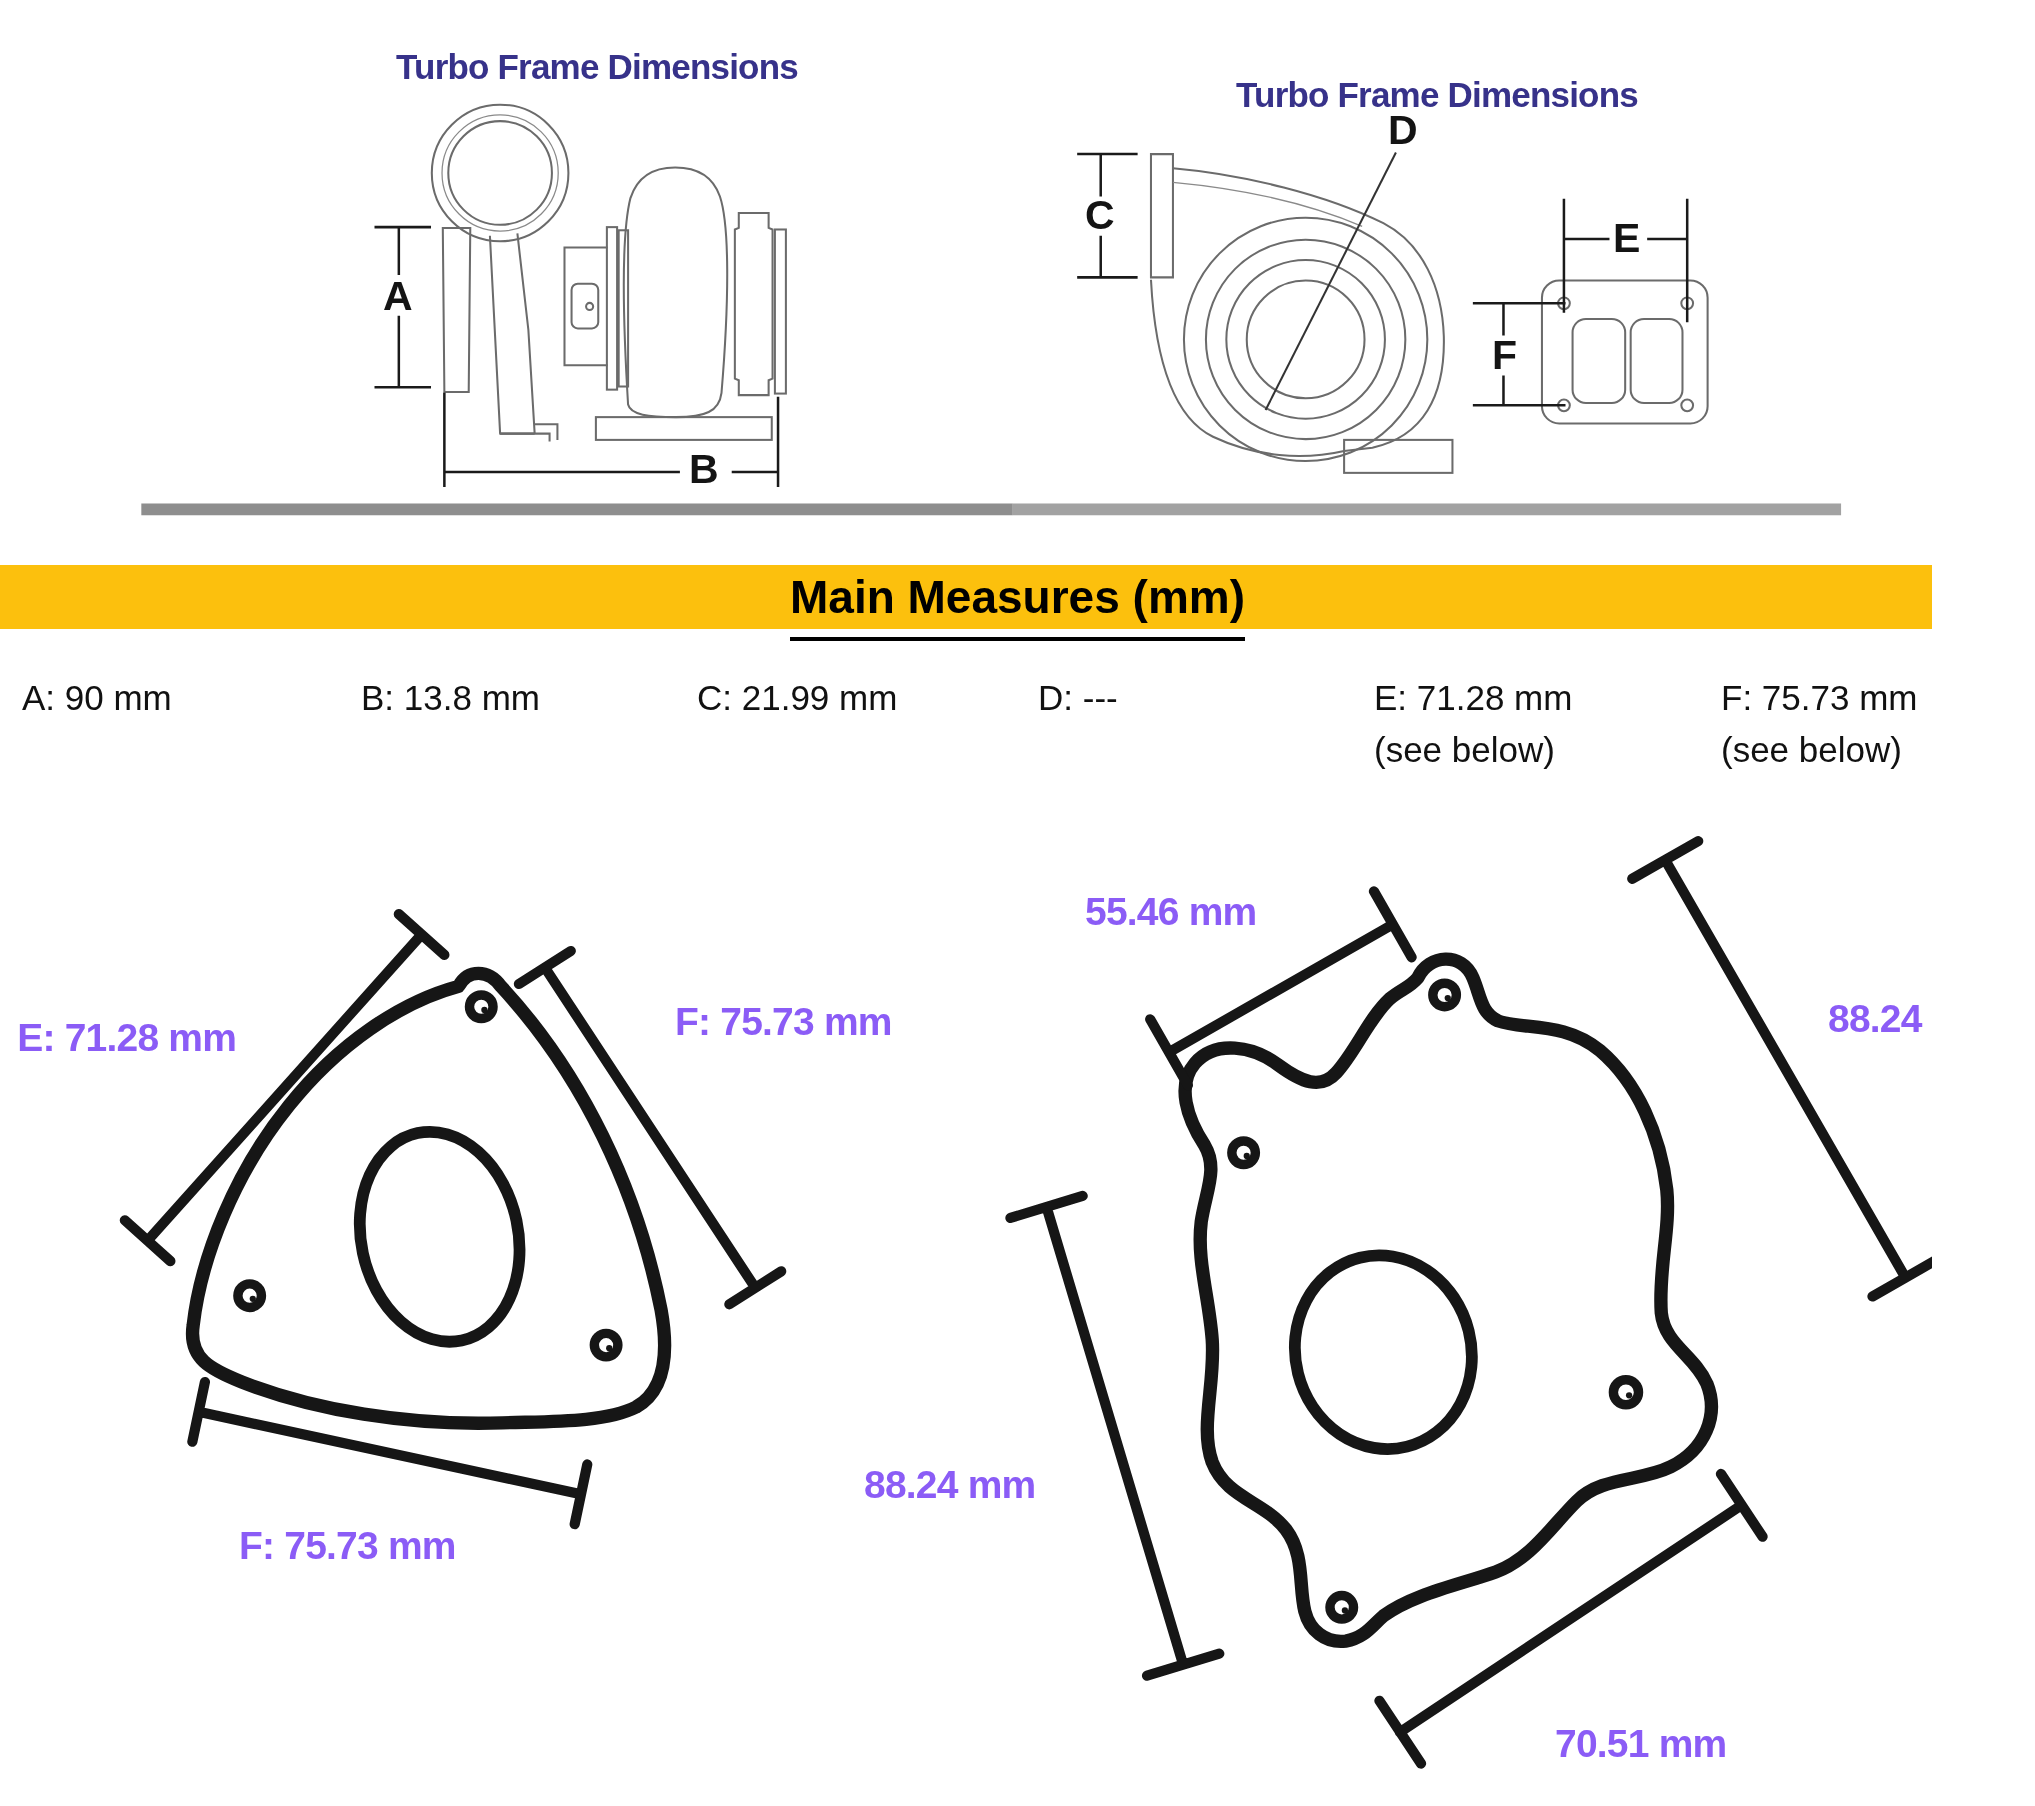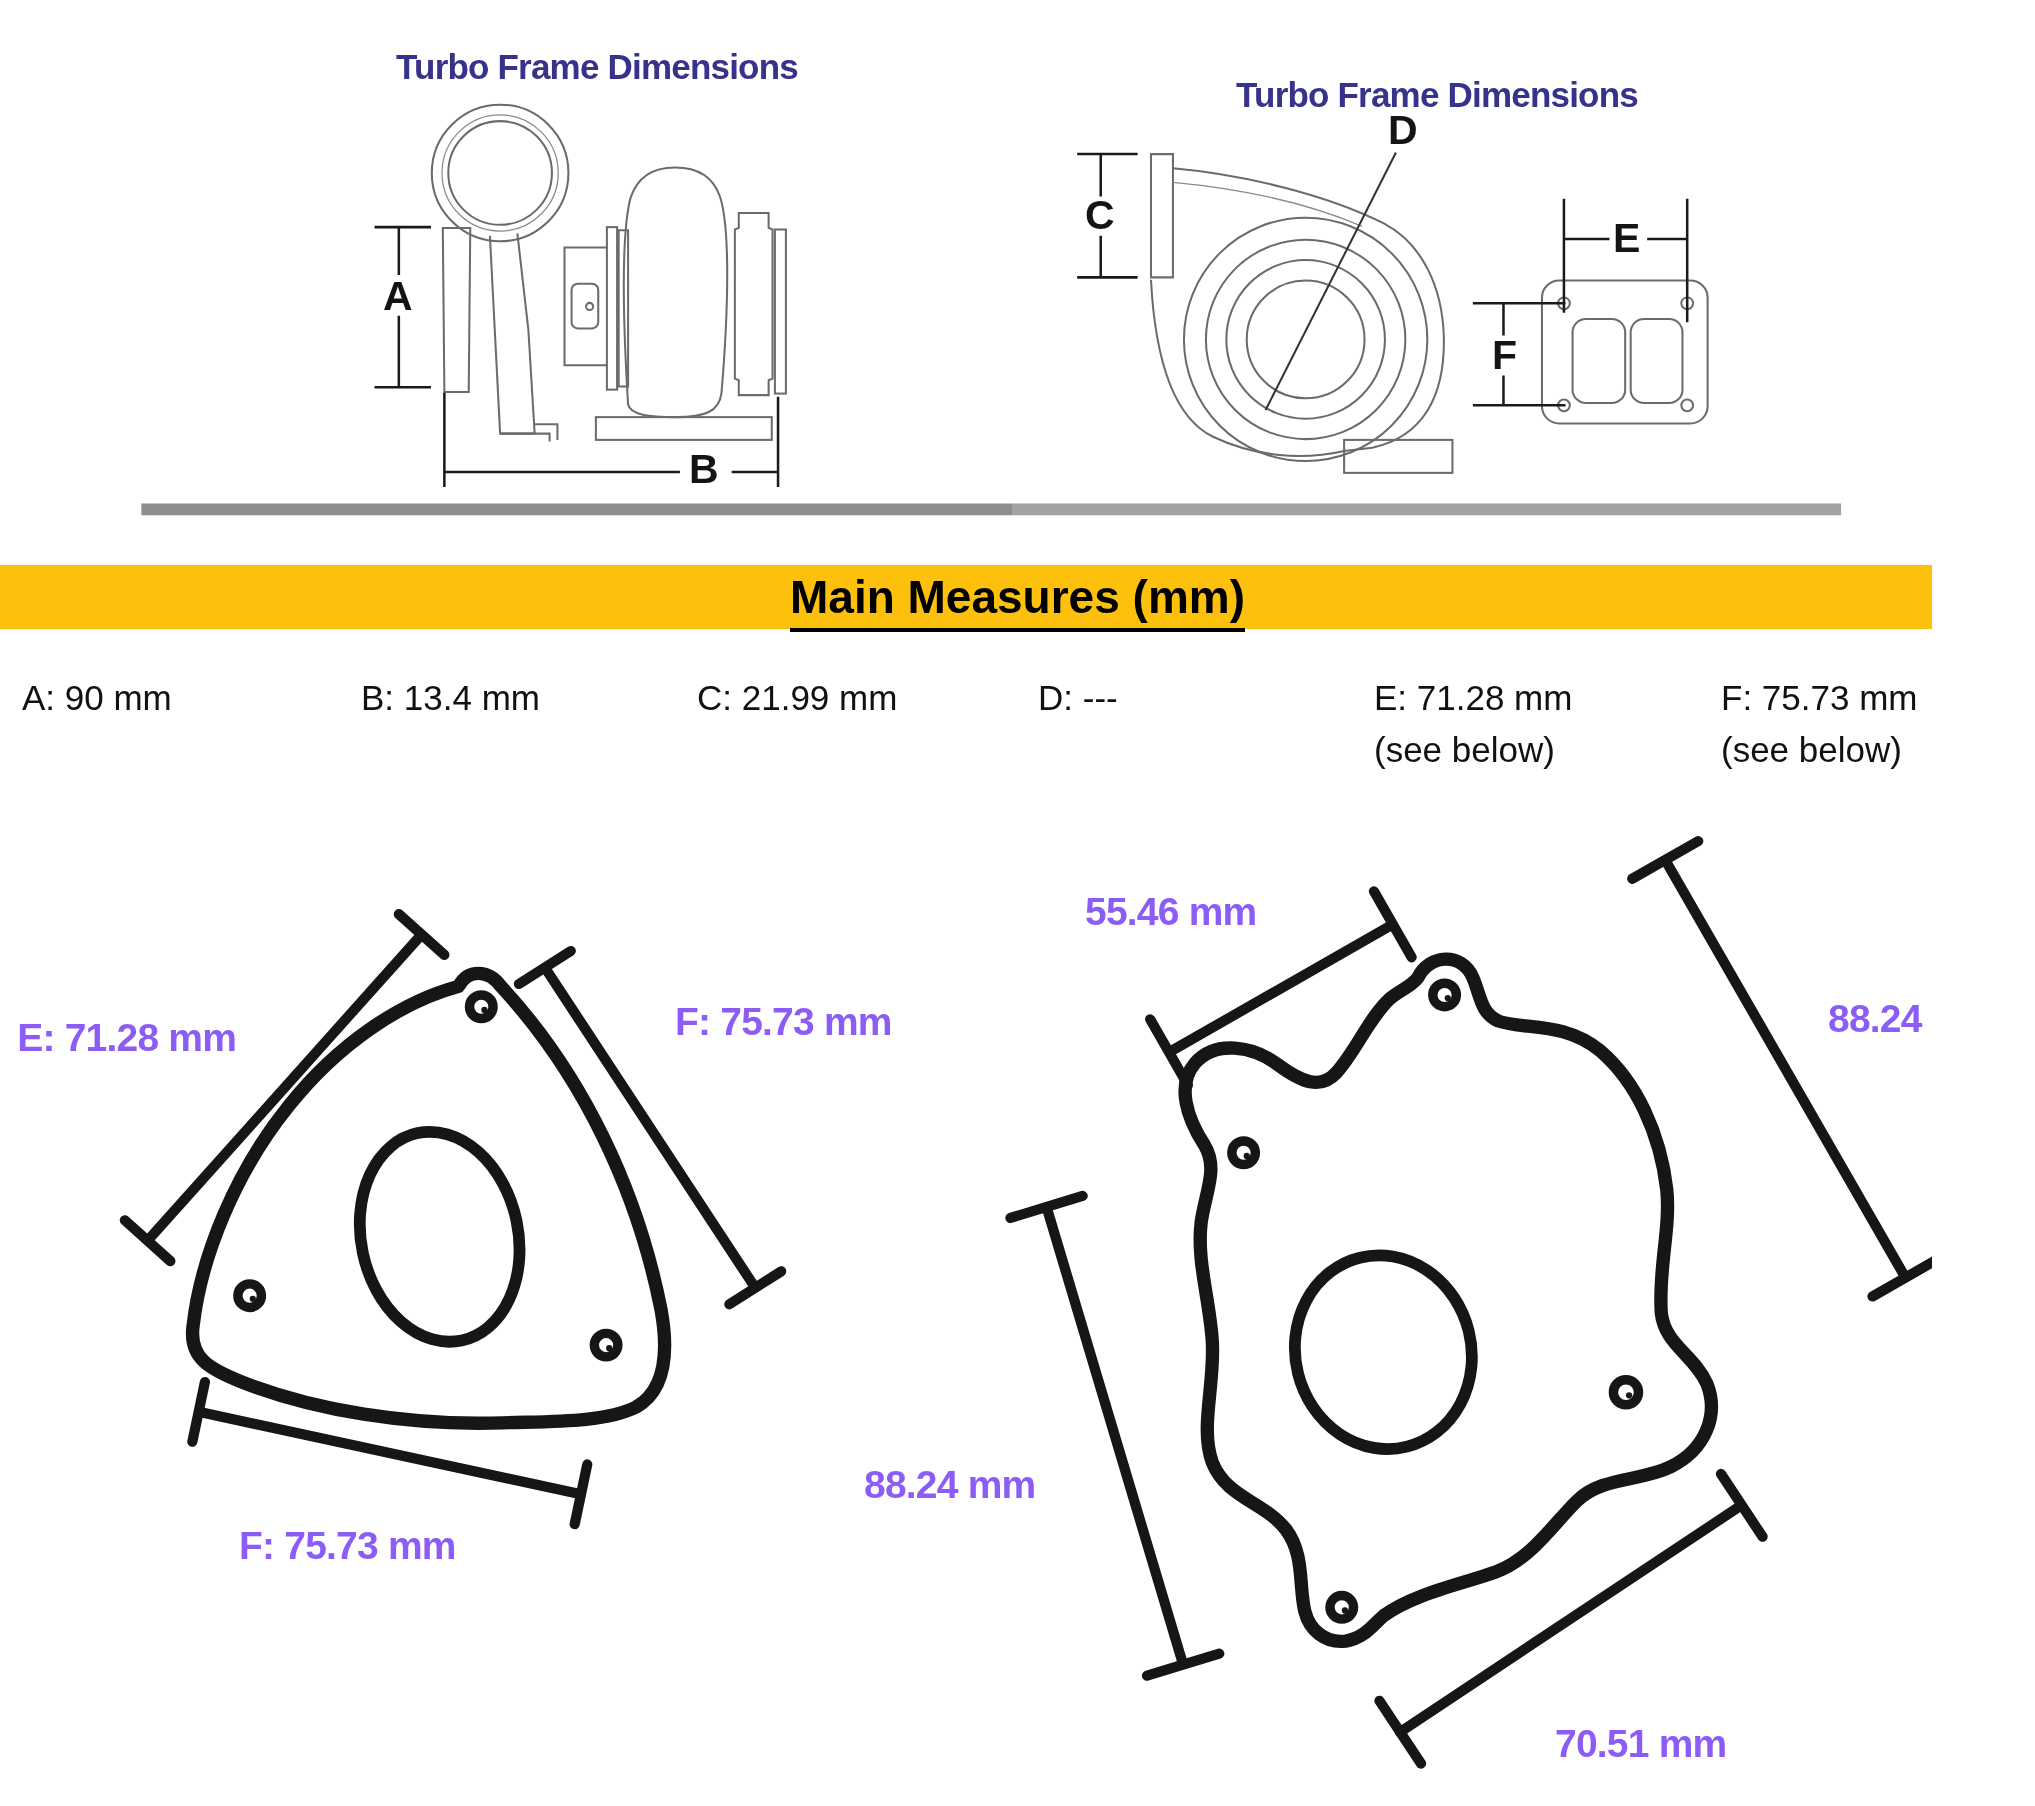--- a/index.html
+++ b/index.html
@@ -3,21 +3,21 @@
 <meta charset="utf-8">
 <style>
   html,body{margin:0;padding:0;background:#ffffff;}
   #page{position:relative;width:1932px;height:1807px;background:#ffffff;overflow:hidden;
         font-family:"Liberation Sans", sans-serif;color:#161616;}
   .abs{position:absolute;}
   .diag-title{width:518px;text-align:center;font-size:35px;font-weight:700;letter-spacing:-0.8px;color:#37328a;}
   .letter{font-size:41px;font-weight:700;color:#141414;line-height:1;}
   .banner{left:0;top:565px;width:2035px;height:64px;background:#fcc00d;display:flex;align-items:center;justify-content:center;}
   .banner-title{font-size:46px;font-weight:700;color:#000;}
-  .banner-title span{border-bottom:4.7px solid #000;padding-bottom:5px;}
+  .banner-title span{border-bottom:4.7px solid #000;padding-bottom:14px;}
   .measure{font-size:35px;font-weight:500;color:#111;line-height:52px;white-space:nowrap;}
   .dim-label{font-size:39px;font-weight:800;letter-spacing:-0.8px;color:#8b5cf6;white-space:nowrap;line-height:1;}
   svg{position:absolute;left:0;top:0;}
   .sketch{stroke:#6b6b6b;stroke-width:2.6;fill:none;}
   .sketch-thin{stroke:#8a8a8a;stroke-width:1.6;fill:none;}
   .dim{stroke:#1a1a1a;stroke-width:3.2;fill:none;}
   .hand{stroke:#161616;stroke-width:17;fill:none;stroke-linecap:round;stroke-linejoin:round;}
   .hand-hole{stroke:#161616;stroke-width:15;fill:none;}
   .hand-bolt{stroke:#161616;stroke-width:12;fill:none;}
   .hand-dim{stroke:#161616;stroke-width:13;fill:none;stroke-linecap:round;}
@@ -148,21 +148,21 @@
     <div class="banner-title">
       <span>Main Measures (mm)</span>
     </div>
   </div>
 
   <div class="abs measure" style="left:22px;top:672px;">
     <div>A: 90 mm</div>
       <div></div>
   </div>
   <div class="abs measure" style="left:361px;top:672px;">
-    <div>B: 13.4 mm</div>
+    <div>B: 13.8 mm</div>
       <div></div>
   </div>
   <div class="abs measure" style="left:697px;top:672px;">
     <div>C: 21.99 mm</div>
       <div></div>
   </div>
   <div class="abs measure" style="left:1038px;top:672px;">
     <div>D: ---</div>
       <div></div>
   </div>

